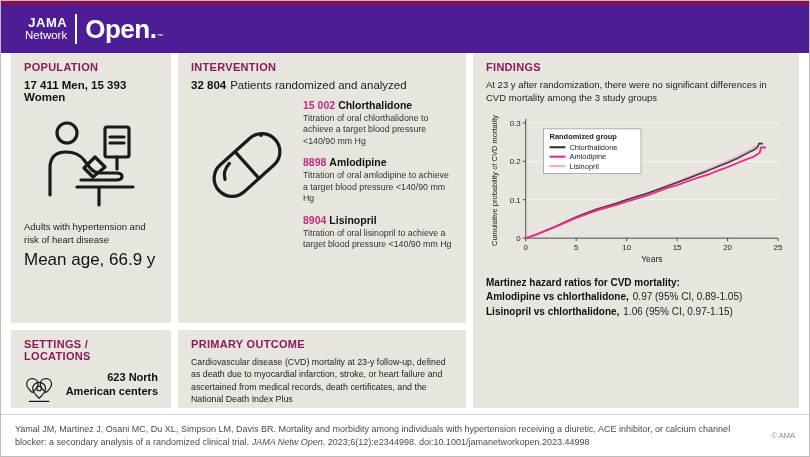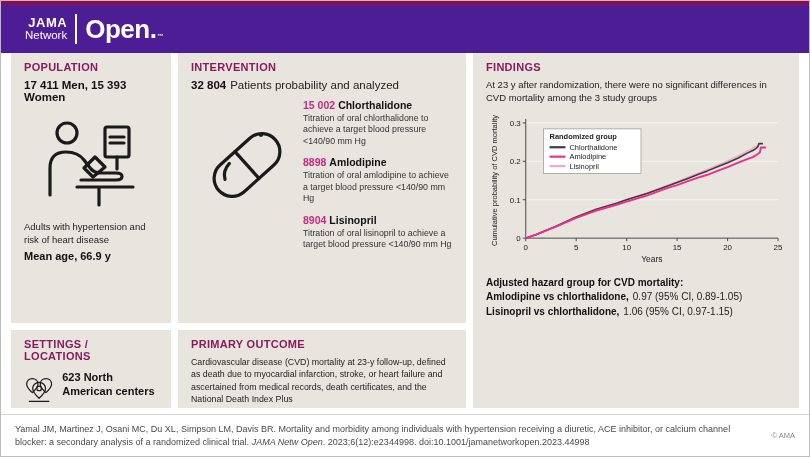--- a/index.html
+++ b/index.html
@@ -34,24 +34,24 @@
   .col-3 { flex:1; }
   .panel { background:#e8e5de; padding:8px 13px; }
   .panel.grow { flex:1; }
   .panel.short { height:78px; }
   .panel-heading { font-size:11px; font-weight:bold; color:#8a1a5c; letter-spacing:.3px; margin-bottom:6px; }
 
   
   .pop-subtitle { font-size:11.5px; font-weight:bold; color:#111; }
   .pop-icon-wrap { display:flex; justify-content:center; margin:14px 0 12px 0; }
   .pop-desc { font-size:9.5px; line-height:1.35; color:#222; }
-  .pop-age { font-size:11px; font-weight:bold; color:#111; margin-top:3px; }
-
-  
-  .settings-row { display:flex; align-items:flex-start; gap:8px; }
+  .pop-age { font-size:17px; font-weight:normal; color:#111; margin-top:3px; }
+
+  
+  .settings-row { display:flex; align-items:flex-start; gap:8px;text-align:right; }
   .settings-text { font-size:11px; font-weight:bold; color:#111; line-height:1.3; padding-top:2px; }
 
   
   .int-count-line { font-size:11.5px; color:#222; margin-bottom:8px; }
   .int-count { font-weight:bold; color:#111; }
   .gap-left { margin-left:4px; }
   .int-row { display:flex; }
   .pill-icon-wrap { width:112px; flex-shrink:0; display:flex; justify-content:center; padding-top:10px; }
   .drug-list { flex:1; }
   .drug { margin-bottom:9px; }
@@ -131,21 +131,21 @@
           </svg>
           <div class="settings-text">623 North American centers</div>
         </div>
       </div>
     </div>
 
     <div class="col col-2">
       <div class="panel grow">
         <div class="panel-heading">INTERVENTION</div>
         <div class="int-count-line">
-          <span class="int-count">32 804</span><span class="gap-left">Patients probability and analyzed</span>
+          <span class="int-count">32 804</span><span class="gap-left">Patients randomized and analyzed</span>
         </div>
         <div class="int-row">
           <div class="pill-icon-wrap">
             <svg width="96" height="108" viewBox="0 0 96 108">
               <g transform="rotate(-42 48 56)">
                 <rect class="icon-line" x="10" y="38" width="76" height="36" rx="18"></rect>
                 <path class="icon-line" d="M48 38 V74"></path>
                 <path class="icon-line" d="M22 52 Q26 44 36 43" stroke-width="2.4"></path>
               </g>
               <circle cx="62" cy="26" r="2" fill="#1a1a1a"></circle>
@@ -218,21 +218,21 @@
               <text x="64" y="30" font-size="7.5" font-weight="bold" fill="#222">Randomized group</text>
               <line x1="64" y1="38.5" x2="80" y2="38.5" stroke="#3b3b3b" stroke-width="2.2"></line>
               <text x="84" y="41.1" font-size="7.5" fill="#222">Chlorthalidone</text>
               <line x1="64" y1="48" x2="80" y2="48" stroke="#ed2e8d" stroke-width="2.2"></line>
               <text x="84" y="50.6" font-size="7.5" fill="#222">Amlodipine</text>
               <line x1="64" y1="57.5" x2="80" y2="57.5" stroke="#f6aacb" stroke-width="2.2"></line>
               <text x="84" y="60.1" font-size="7.5" fill="#222">Lisinopril</text>
             </svg>
         </div>
         <div class="hazard-block">
-          <div class="hazard-heading">Adjusted hazard group for CVD mortality:</div>
+          <div class="hazard-heading">Martinez hazard ratios for CVD mortality:</div>
           <div class="hazard-line">
             <span class="hazard-label">Amlodipine vs chlorthalidone,</span><span class="gap-left">0.97 (95% CI, 0.89-1.05)</span>
           </div>
           <div class="hazard-line">
             <span class="hazard-label">Lisinopril vs chlorthalidone,</span><span class="gap-left">1.06 (95% CI, 0.97-1.15)</span>
           </div>
         </div>
       </div>
     </div>
   </div>

